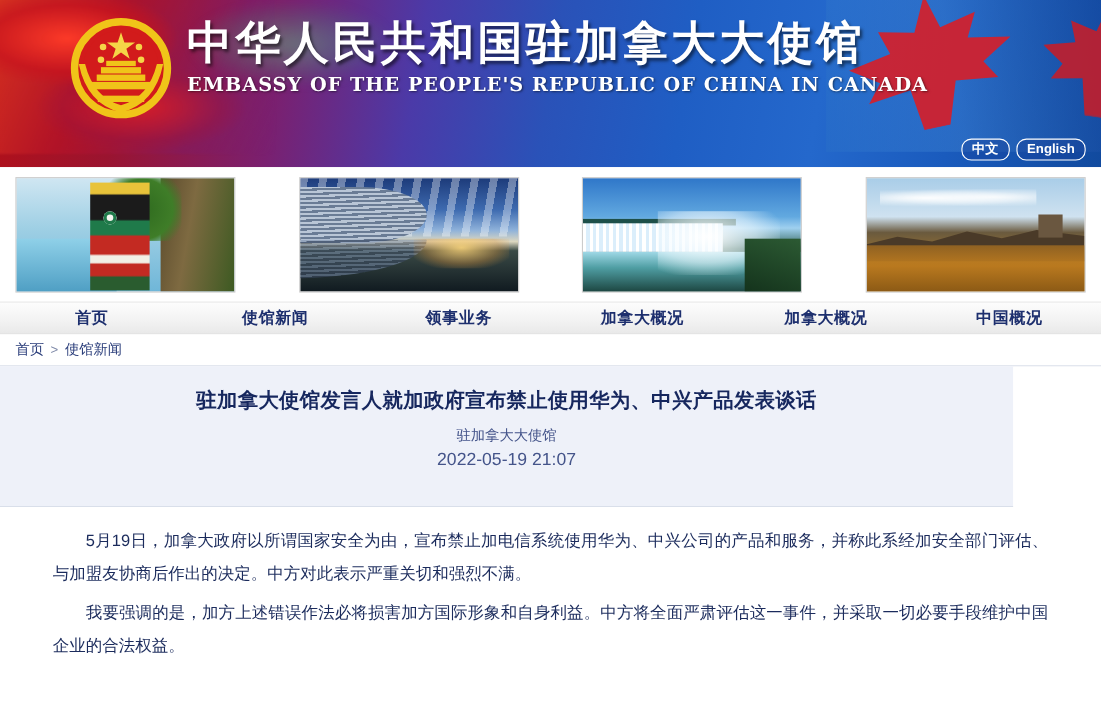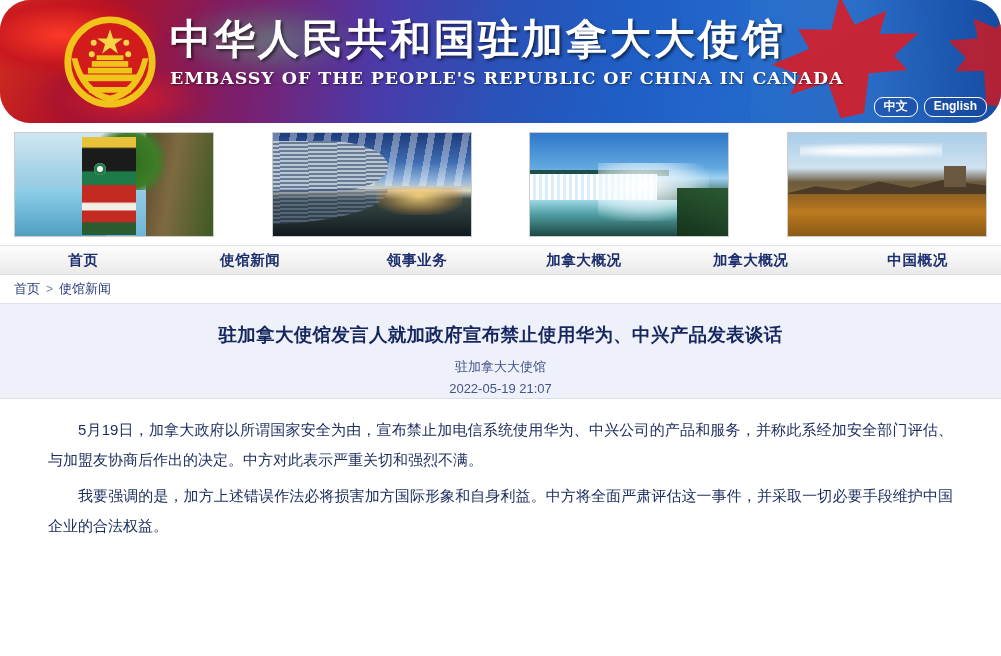--- a/index.html
+++ b/index.html
@@ -14,27 +14,26 @@
     overflow: hidden;
     font-family: "Liberation Sans", "DejaVu Sans", sans-serif;
     color: #1a2a5e;
   }
   .page { position: relative; width: 1001px; height: 656px; }
 
   
   .header {
     position: relative;
     width: 1001px;
-    height: 123px;
+    height: 152px;
     overflow: hidden;
     background: linear-gradient(100deg,
         #b31018 0%, #9a1430 12%, #7a2070 26%,
         #4b3aa8 38%, #2a52b8 50%, #1f5ec4 62%,
         #2468cc 74%, #1a5bbd 86%, #114a9e 100%);
-    border-radius: 31px;
   }
   .hdr-flag-left {
     position: absolute; left: -20px; top: -10px;
     width: 270px; height: 150px;
     background:
       radial-gradient(ellipse 140px 60px at 30% 30%, rgba(255,60,40,.95) 0%, rgba(200,20,30,.75) 50%, rgba(150,10,40,0) 72%),
       radial-gradient(ellipse 120px 50px at 55% 72%, rgba(220,30,40,.85) 0%, rgba(160,20,60,.4) 60%, rgba(120,20,80,0) 80%),
       linear-gradient(115deg, rgba(255,90,40,.55) 0%, rgba(190,20,40,.5) 40%, rgba(120,30,120,.25) 75%, rgba(60,40,150,0) 100%);
     filter: blur(1px);
   }
@@ -213,42 +212,42 @@
     display: flex; align-items: center;
     box-sizing: border-box;
     padding-left: 14px;
   }
   .crumb-link { font-size: 13px; color: #2a3d7a; cursor: pointer; }
   .crumb-sep { font-size: 12px; color: #7b86a6; margin: 0 6px; }
   .crumb-cur { font-size: 13px; color: #2a3d7a; cursor: pointer; }
 
   
   .article-head {
-    width: 1001px;
+    width: 921px;
     background: #eef1f9;
-    padding: 18px 0 2px;
+    padding: 18px 0 32px;
     box-sizing: border-box;
     border-bottom: 1px solid #d9dfea;
     text-align: center;
   }
   .article-title {
     font-size: 18.5px;
     font-weight: bold;
     color: #16275e;
     line-height: 1.4;
     letter-spacing: .3px;
   }
   .article-source {
     margin-top: 10px;
     font-size: 13px;
     color: #44548a;
   }
   .article-date {
     margin-top: 5px;
-    font-size: 13px;
+    font-size: 16px;
     color: #44548a;
   }
 
   
   .article-body {
     width: 1001px;
     background: #ffffff;
     padding: 16px 48px 10px;
     box-sizing: border-box;
   }

